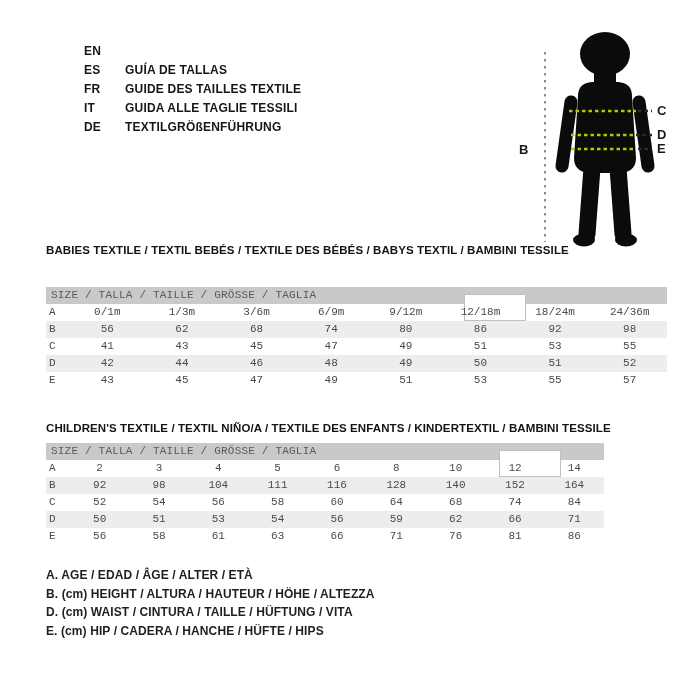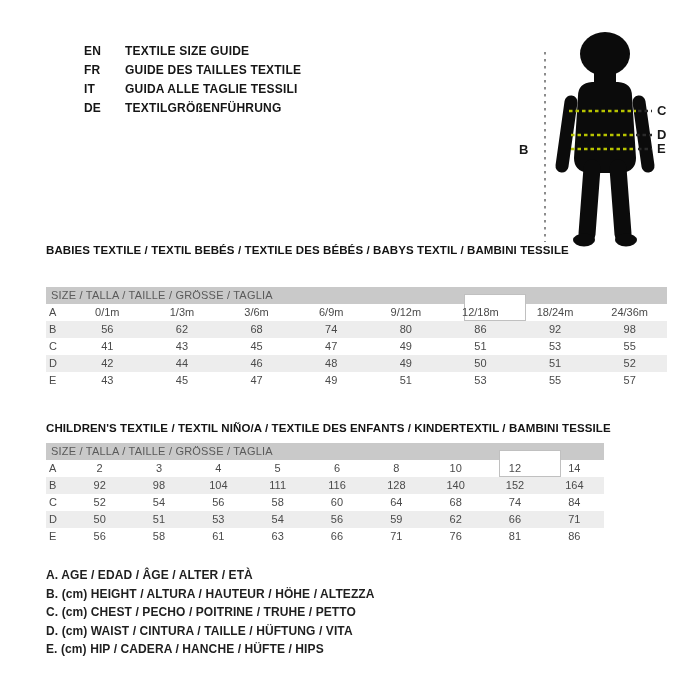--- a/index.html
+++ b/index.html
@@ -16,21 +16,21 @@
   #figure{position:absolute;left:505px;top:18px;width:190px;height:235px;}
   #figure text{font-family:"Liberation Sans",sans-serif;font-size:13px;font-weight:600;fill:#1a1a1a;}
 
   
   .tbl-title{position:absolute;left:46px;font-size:11.5px;font-weight:bold;color:#141414;
              letter-spacing:.1px;white-space:nowrap;}
   #babies-title{top:244px;}
   #children-title{top:422px;}
 
   
-  .ltable{position:absolute;left:46px;}
+  .ltable{position:absolute;left:46px;font-family:Liberation Mono, monospace;}
   #babies-table{top:287px;}
   #children-table{top:443px;}
   .size-bar{height:17px;line-height:17px;background:#c9c9c9;color:#5a5a5a;font-size:11px;
             padding-left:5px;box-sizing:border-box;letter-spacing:.2px;}
   .trow{display:grid;height:17px;line-height:17px;font-size:11px;color:#4a4a4a;
         position:relative;z-index:2;}
   .trow.band{background:#ededed;}
   .rlabel{padding-left:3px;text-align:left;}
   .cell{text-align:center;}
   .hlbox{position:absolute;top:7px;width:62px;height:27px;background:#fff;
@@ -42,21 +42,24 @@
                color:#1f1f1f;letter-spacing:.1px;white-space:nowrap;}
 </style>
 </head>
 <body>
 
 <div id="page">
 
   <div id="langs">
       <div class="lang-row">
         <span class="lang-code">EN</span>
-        <span class="lang-label">TEXTILE SIZE GUIDE</span>
+      </div>
+      <div class="lang-row">
+        <span class="lang-code">ES</span>
+        <span class="lang-label">GUÍA DE TALLAS</span>
       </div>
       <div class="lang-row">
         <span class="lang-code">FR</span>
         <span class="lang-label">GUIDE DES TAILLES TEXTILE</span>
       </div>
       <div class="lang-row">
         <span class="lang-code">IT</span>
         <span class="lang-label">GUIDA ALLE TAGLIE TESSILI</span>
       </div>
       <div class="lang-row">
@@ -220,17 +223,16 @@
         <span class="cell">76</span>
         <span class="cell">81</span>
         <span class="cell">86</span>
       </div>
       <div class="hlbox" style="left: 453px;"></div>
     </div>
 
   <div id="legend">
       <div class="legend-line">A. AGE / EDAD / ÂGE / ALTER / ETÀ</div>
       <div class="legend-line">B. (cm) HEIGHT / ALTURA / HAUTEUR / HÖHE / ALTEZZA</div>
-      <div class="legend-line">C. (cm) CHEST / PECHO / POITRINE / TRUHE / PETTO</div>
       <div class="legend-line">D. (cm) WAIST / CINTURA / TAILLE / HÜFTUNG / VITA</div>
       <div class="legend-line">E. (cm) HIP / CADERA / HANCHE / HÜFTE / HIPS</div>
     </div>
 </div>
 
 </body></html>

